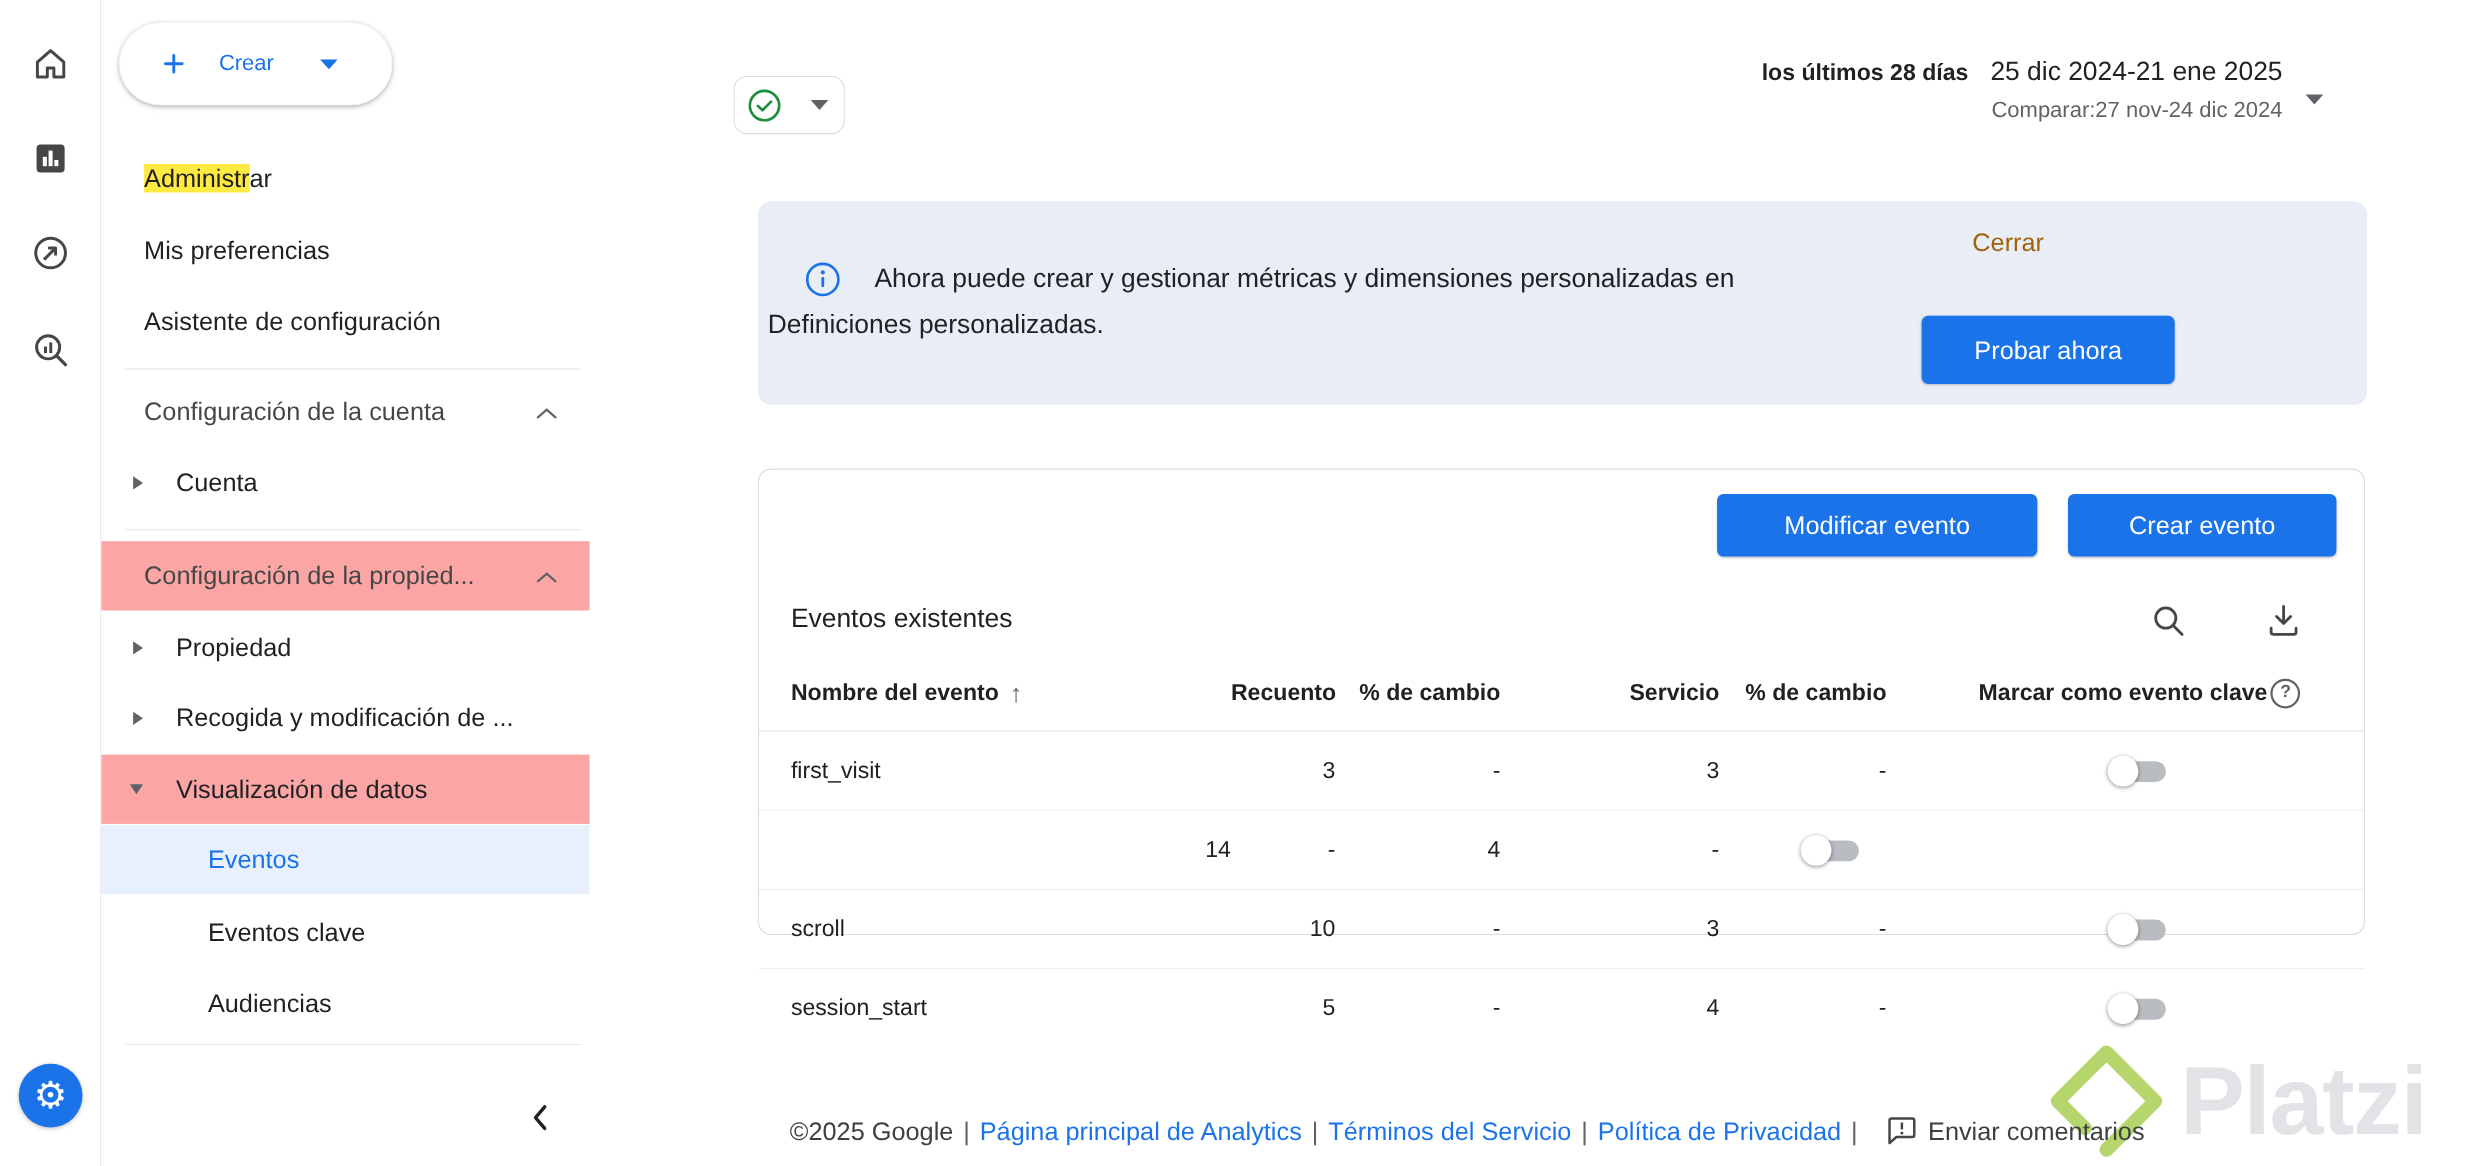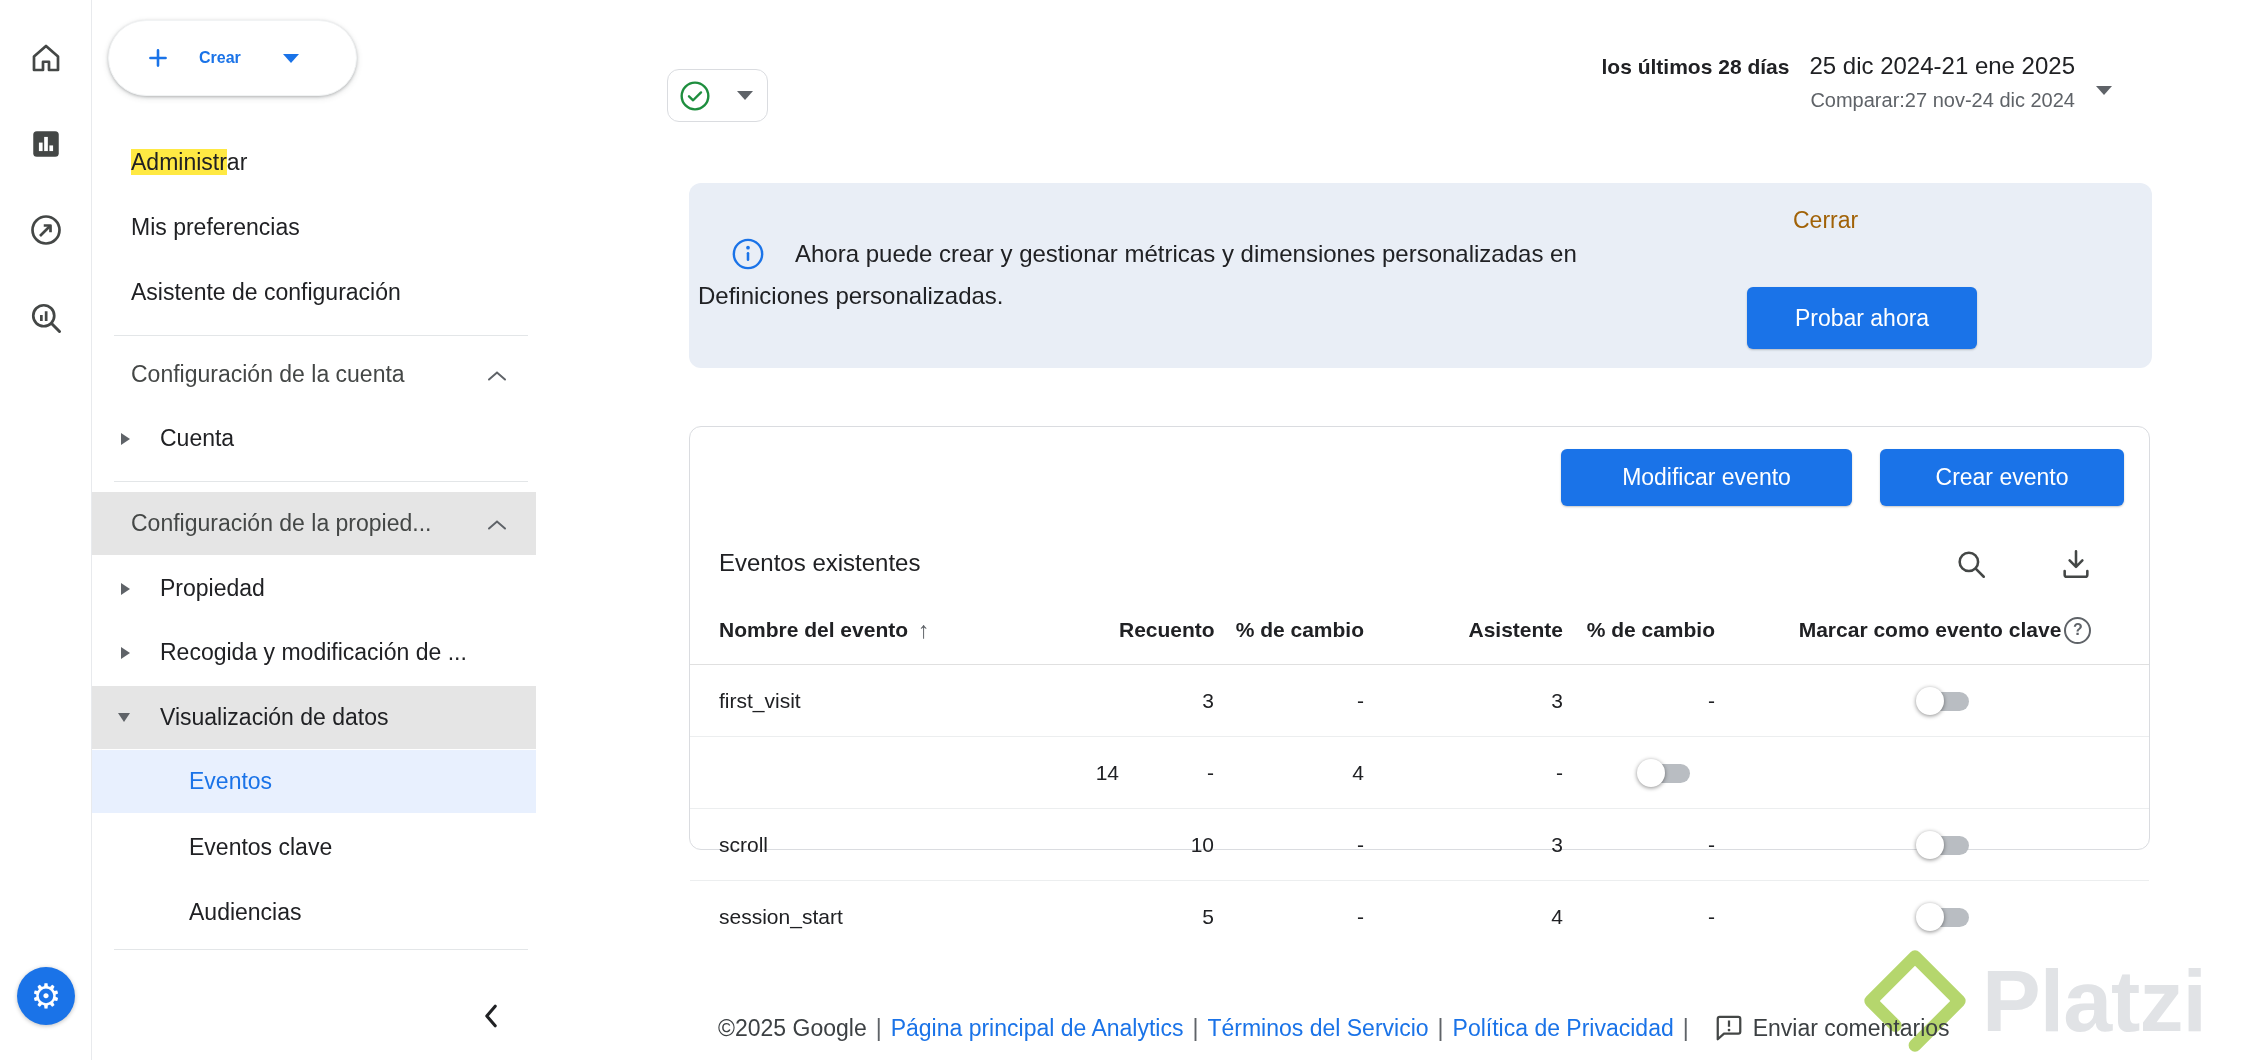--- a/index.html
+++ b/index.html
@@ -8,33 +8,33 @@
   .app{position:relative;width:2264px;height:1060px;background:#fff;overflow:hidden;}
 
   
   .rail{position:absolute;left:0;top:0;width:92px;height:1060px;background:#fff;border-right:1px solid #e8eaed;z-index:5;}
   .rail-btn{position:absolute;left:50%;transform:translateX(-50%);width:48px;height:48px;display:flex;align-items:center;justify-content:center;cursor:pointer;}
   .rail-gear{position:absolute;left:17px;top:967px;width:58px;height:58px;border-radius:50%;background:#1a73e8;color:#fff;display:flex;align-items:center;justify-content:center;font-size:34px;cursor:pointer;box-shadow:0 1px 4px rgba(0,0,0,.25);}
 
   
   .sidebar{position:absolute;left:92px;top:0;width:515px;height:1060px;background:#fff;z-index:4;}
   .create-btn{position:absolute;left:16px;top:20px;width:249px;height:76px;border-radius:38px;background:#fff;border:1px solid #f1f3f4;box-shadow:0 1px 3px rgba(60,64,67,.30),0 2px 6px rgba(60,64,67,.15);display:flex;align-items:center;padding-left:36px;cursor:pointer;}
-  .create-btn .create-lbl{color:#1a73e8;font-size:16px;font-weight:700;margin-left:28px;}
+  .create-btn .create-lbl{color:#1a73e8;font-size:20px;font-weight:400;margin-left:28px;}
   .create-btn .caret{margin-left:42px;}
   .caret{width:0;height:0;border-left:8px solid transparent;border-right:8px solid transparent;border-top:9px solid #5f6368;}
   .caret.blue{border-top-color:#1a73e8;}
   .tri-r{width:0;height:0;border-top:6px solid transparent;border-bottom:6px solid transparent;border-left:9px solid #5f6368;position:absolute;left:29px;}
   .tri-d{width:0;height:0;border-left:6px solid transparent;border-right:6px solid transparent;border-top:9px solid #5f6368;position:absolute;left:26px;}
   .sb-item{position:absolute;left:0;width:444px;height:63px;display:flex;align-items:center;font-size:23px;color:#202124;cursor:pointer;white-space:nowrap;}
   .sb-item.section{color:#444746;}
   .sb-item .chev-up{position:absolute;left:394px;top:50%;transform:translateY(-50%);}
   .pad1{padding-left:39px;}
   .pad2{padding-left:68px;}
   .pad3{padding-left:97px;}
-  .sb-item.gray{background:#e5e5e5;}
+  .sb-item.gray{background:#fca5a5;}
   .sb-item.selected{background:#e8f0fe;color:#1a73e8;font-weight:500;}
   .sb-div{position:absolute;left:22px;width:414px;height:1px;background:#e3e6e8;}
   .hl{background:#ffe943;}
   .collapse-btn{position:absolute;left:382px;top:998px;width:34px;height:36px;display:flex;align-items:center;justify-content:center;cursor:pointer;}
 
   
   .check-pill{position:absolute;left:667px;top:69px;width:101px;height:53px;border:1px solid #dadce0;border-radius:12px;background:#fff;display:flex;align-items:center;justify-content:space-between;padding:0 14px 0 11px;cursor:pointer;z-index:3;}
   .date-block{position:absolute;top:52px;right:189px;text-align:right;z-index:3;cursor:pointer;}
   .date-line1{display:flex;align-items:baseline;justify-content:flex-end;gap:20px;}
   .date-preset{font-size:21px;font-weight:700;color:#202124;}
@@ -258,21 +258,21 @@
     </div>
 
     <div class="tbl">
       <div class="tbl-row tbl-head">
         <div class="cell name-h">
           <span>Nombre del evento</span>
           <span class="sort-arrow">↑</span>
         </div>
         <div class="cell num h">Recuento</div>
         <div class="cell num h">% de cambio</div>
-        <div class="cell num h">Asistente</div>
+        <div class="cell num h">Servicio</div>
         <div class="cell num h">% de cambio</div>
         <div class="cell key">
           <span class="key-head-inner">
             <span>Marcar como evento clave</span>
             <span class="help">?</span>
           </span>
         </div>
       </div>
 
       <div class="tbl-row tbl-data">

